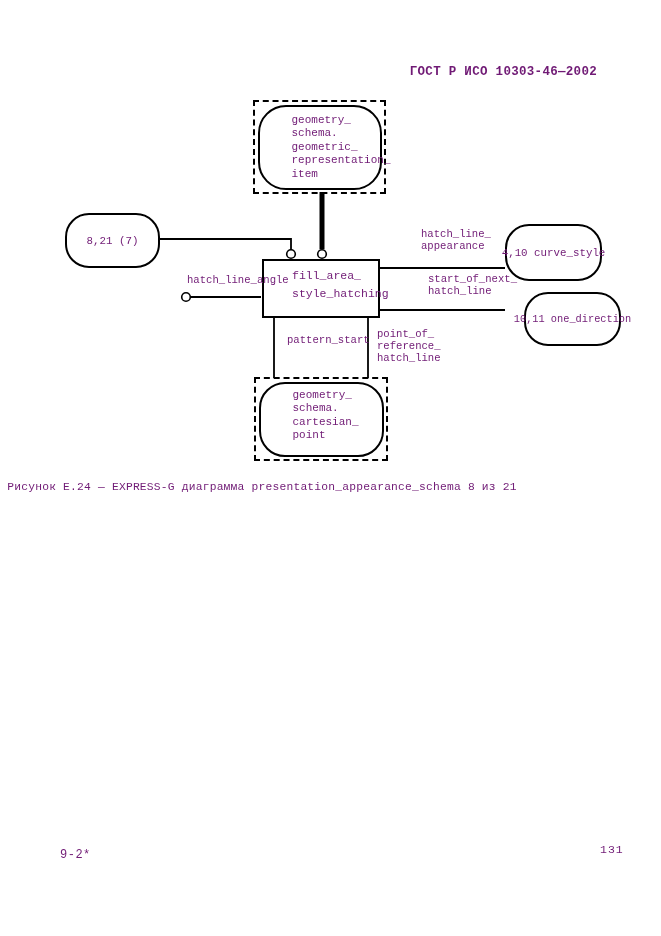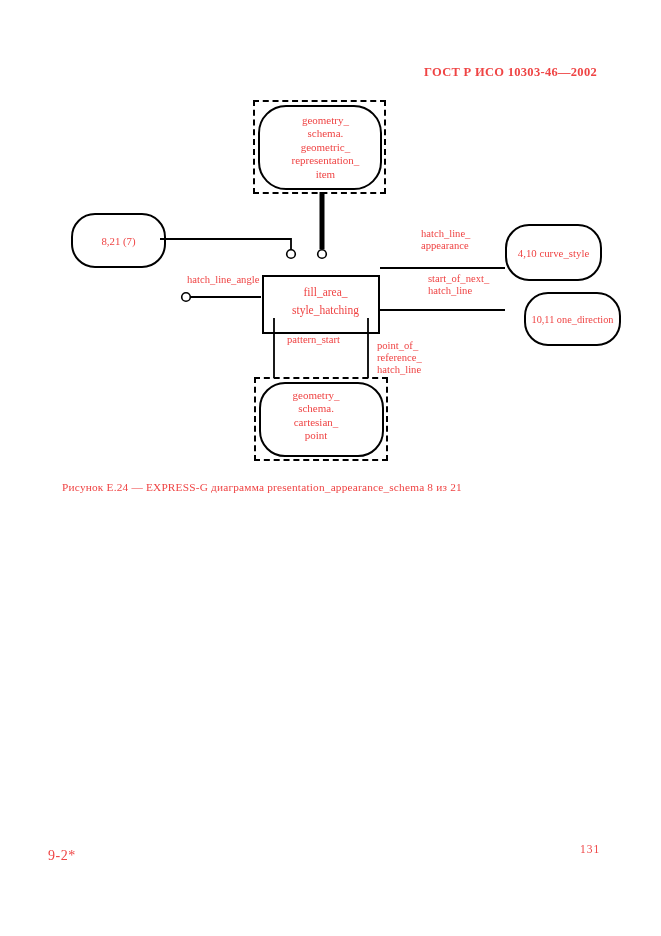--- a/index.html
+++ b/index.html
@@ -1,22 +1,22 @@
 <!DOCTYPE html>
 <html><head>
 <meta charset="utf-8">
 <style>
   html, body { margin: 0; padding: 0; background: #ffffff; }
   .page {
     position: relative;
     width: 661px;
     height: 936px;
     background: #ffffff;
-    font-family: Liberation Serif, serif;
-    color: #ef4444;
+    font-family: Liberation Mono, monospace;
+    color: #701a75;
     overflow: hidden;
   }
 
   .doc-header {
     position: absolute;
     top: 65px;
     right: 64px;
     font-size: 12.5px;
     font-weight: bold;
     letter-spacing: 0.3px;
@@ -31,40 +31,38 @@
     position: absolute; inset: 2.5px;
     border: 2px solid #000; border-radius: 27px;
     box-sizing: border-box;
   }
   .inner-round .box-text { position: absolute; left: 32px; top: 7px; }
 
   .box-text {
     white-space: pre-line;
     font-size: 11px;
     line-height: 13.6px;
-    text-align: center;
   }
 
   
   .rounded-ref {
     position: absolute;
     border: 2px solid #000; border-radius: 24px;
     box-sizing: border-box;
     display: flex; align-items: center; justify-content: center;
     text-align: center;
     font-size: 10.8px;
     white-space: nowrap;
   }
 
   
   .entity-box {
     position: absolute;
     border: 2px solid #000;
     box-sizing: border-box;
-    margin-top: 16px;
   }
   .entity-box .box-text {
     position: absolute; left: 28px; top: 6px;
     font-size: 11.5px; line-height: 18px;
   }
 
   .edge-label {
     position: absolute;
     font-size: 10.6px;
     line-height: 12px;
@@ -74,27 +72,27 @@
   .figure-caption {
     position: absolute;
     left: 0; top: 481px; width: 524px;
     text-align: center;
     font-size: 11.3px;
     letter-spacing: 0.2px;
   }
 
   .footer-left {
     position: absolute;
-    left: 48px; top: 848px;
-    font-size: 14px;
+    left: 60px; top: 848px;
+    font-size: 12px;
     letter-spacing: 0.5px;
   }
   .footer-right {
     position: absolute;
-    left: 580px; top: 843px;
+    left: 600px; top: 843px;
     font-size: 11.5px;
     letter-spacing: 1px;
   }
 </style>
 </head>
 <body>
 
 <div class="page">
 
   <div class="doc-header">ГОСТ Р ИСО 10303-46—2002</div>
@@ -123,21 +121,21 @@
   <div class="dashed-wrap" style="left:253px; top:100px; width:133px; height:94px;">
     <div class="inner-round" style="border-radius:28px;">
       <div class="box-text">geometry_
 schema.
 geometric_
 representation_
 item</div>
     </div>
   </div>
 
-  <div class="rounded-ref" style="left:71px; top:213px; width:95px; height:55px;justify-content:center;">
+  <div class="rounded-ref" style="left:65px; top:213px; width:95px; height:55px;justify-content:center;">
     <span>8,21 (7)</span>
   </div>
 
   <div class="entity-box" style="left:262px; top:259px; width:118px; height:59px;">
     <div class="box-text">fill_area_
 style_hatching</div>
   </div>
 
   <div class="rounded-ref" style="left:505px; top:224px; width:97px; height:57px;text-align:right;">
     <span>4,10 curve_style</span>
@@ -159,21 +157,21 @@
   <div class="edge-label" style="left:187px; top:274px;text-align:center;">hatch_line_angle</div>
 
   <div class="edge-label" style="left:421px; top:228px;">hatch_line_
 appearance</div>
 
   <div class="edge-label" style="left:428px; top:273px;">start_of_next_
 hatch_line</div>
 
   <div class="edge-label" style="left:287px; top:334px;">pattern_start</div>
 
-  <div class="edge-label" style="left:377px; top:328px;margin-top:12px;">point_of_
+  <div class="edge-label" style="left:377px; top:328px;">point_of_
 reference_
 hatch_line</div>
 
   <div class="figure-caption">Рисунок Е.24 — EXPRESS-G диаграмма presentation_appearance_schema 8 из 21</div>
 
   <div class="footer-left">9-2*</div>
   <div class="footer-right">131</div>
 
 </div>
 

